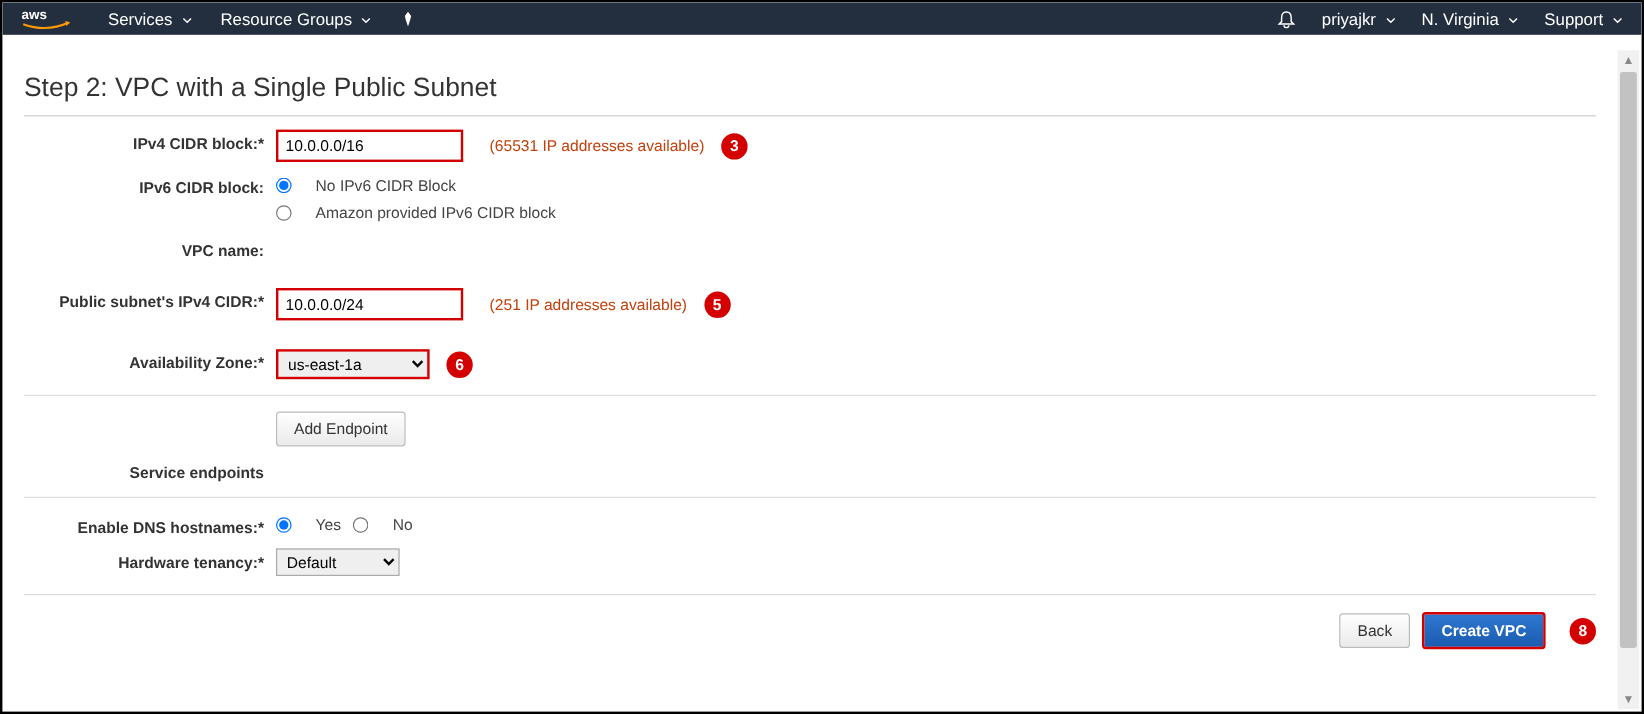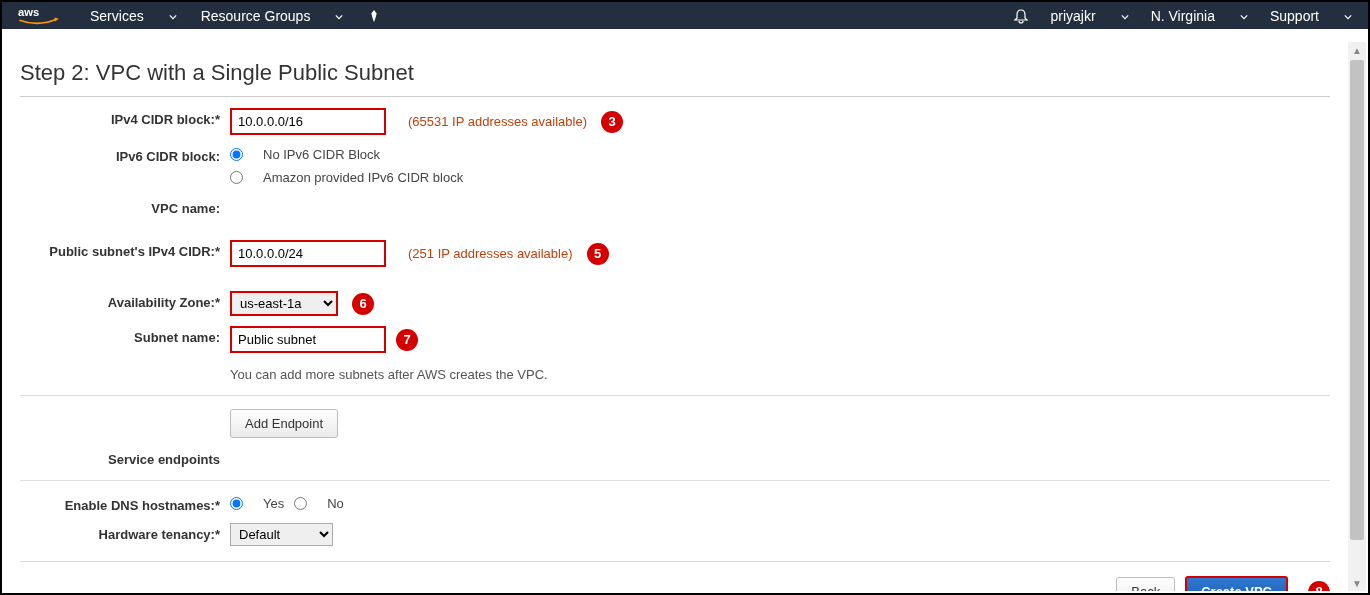--- a/index.html
+++ b/index.html
@@ -3,40 +3,40 @@
 <meta charset="utf-8">
 <style>
   * { box-sizing: border-box; margin: 0; padding: 0; }
   body { font-family: "Helvetica Neue", Arial, sans-serif; font-size: 13px; color: #222; background: #fff; width: 1370px; height: 595px; position: relative; border: 2px solid #000; overflow: hidden; }
 
   
   .topbar { background: #232f3e; height: 27px; display: flex; align-items: center; padding: 0 16px; color: #fff; }
   .aws-logo { display: flex; align-items: center; margin-right: 30px; }
   .aws-logo svg { width: 42px; height: 20px; }
   .nav-left { display: flex; align-items: center; gap: 24px; }
-  .nav-item { display: flex; align-items: center; gap: 25px; font-size: 14px; cursor: pointer; color: #fff; }
+  .nav-item { display: flex; align-items: center; gap: 8px; font-size: 14px; cursor: pointer; color: #fff; }
   .nav-item.small-caret svg { width: 8px; height: 8px; }
   .pin-icon svg { width: 14px; height: 14px; fill: #fff; }
   .nav-right { margin-left: auto; display: flex; align-items: center; gap: 22px; }
   .bell-icon svg { width: 16px; height: 16px; stroke: #fff; fill: none; }
   .caret svg { width: 8px; height: 8px; }
 
   
   .content { position: absolute; top: 40px; left: 0; right: 20px; bottom: 2px; overflow-y: hidden; padding: 18px 18px 0 18px; }
   .page-title { font-size: 22px; font-weight: 400; color: #333; margin-bottom: 10px; }
   .hr { border-top: 1px solid #ccc; margin-bottom: 6px; }
 
   .form-row { display: flex; align-items: flex-start; padding: 5px 0; }
   .form-label { width: 210px; text-align: right; padding-right: 10px; font-weight: 700; color: #333; padding-top: 4px; }
   .form-field { display: flex; align-items: center; flex-wrap: wrap; gap: 4px; }
   .text-input { border: 2px solid #d40000; padding: 4px 6px; font-size: 13px; width: 156px; background: #fff; }
   .note { color: #c2410c; margin-left: 18px; }
   .radio-row { display: flex; align-items: center; gap: 20px; margin: 2px 0; }
   .radio-row label { color: #444; }
-  select.hl { border: 2px solid #d40000; padding: 2px 4px; font-size: 13px; width: 108px; background: #efefef; }
+  select.hl { border: 2px solid #d40000; padding: 2px 4px; font-size: 13px; width: 128px; background: #efefef; }
   select.plain { padding: 2px 4px; font-size: 13px; width: 103px; background: #efefef; border: 1px solid #aaa; }
   .hint { color: #555; display: block; margin-top: 4px; }
 
   .section-divider { border-top: 1px solid #ddd; margin: 8px 0; }
 
   .btn { padding: 6px 14px; border-radius: 3px; font-size: 13px; cursor: pointer; }
   .btn-default { background: linear-gradient(#fff,#eaeaea); border: 1px solid #bbb; color: #333; }
   .btn-primary { background: linear-gradient(#2f78d1,#1a5bb0); border: 2px solid #d40000; color: #fff; font-weight: 700; }
 
   .footer-row { display: flex; justify-content: flex-end; align-items: center; padding: 14px 0 20px 0; border-top: 1px solid #ddd; margin-top: 10px; gap: 10px; }
@@ -155,30 +155,20 @@
   <div class="form-row">
     <div class="form-label">Availability Zone:*</div>
     <div class="form-field">
       <select class="hl">
         <option>us-east-1a</option>
       </select>
       <span class="bubble">6</span>
     </div>
   </div>
 
-  <div class="form-row">
-    <div class="form-label">Subnet name:</div>
-    <div class="form-field" style="flex-direction:column; align-items:flex-start;">
-      <div style="display:flex; align-items:center;">
-        <input class="text-input" type="text" value="Public subnet" style="">
-        <span class="bubble">7</span>
-      </div>
-      <span class="hint" style="margin-top:10px;">You can add more subnets after AWS creates the VPC.</span>
-    </div>
-  </div>
 
   <div class="section-divider"></div>
 
   <div class="form-row">
     <div class="form-label"></div>
     <div class="form-field">
       <button class="btn btn-default">Add Endpoint</button>
     </div>
   </div>
   <div class="form-row">

